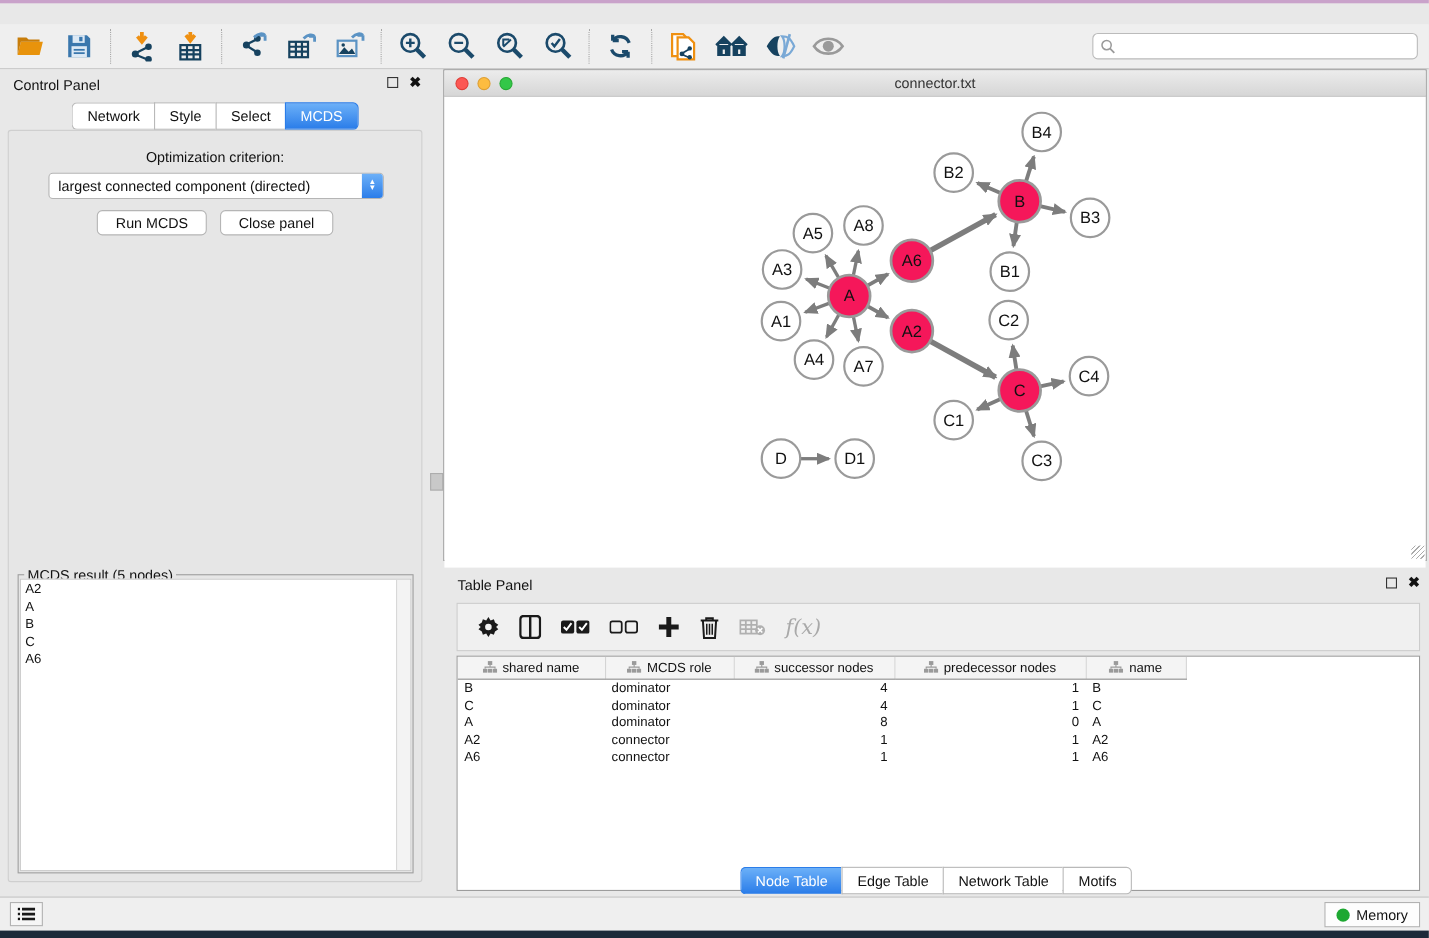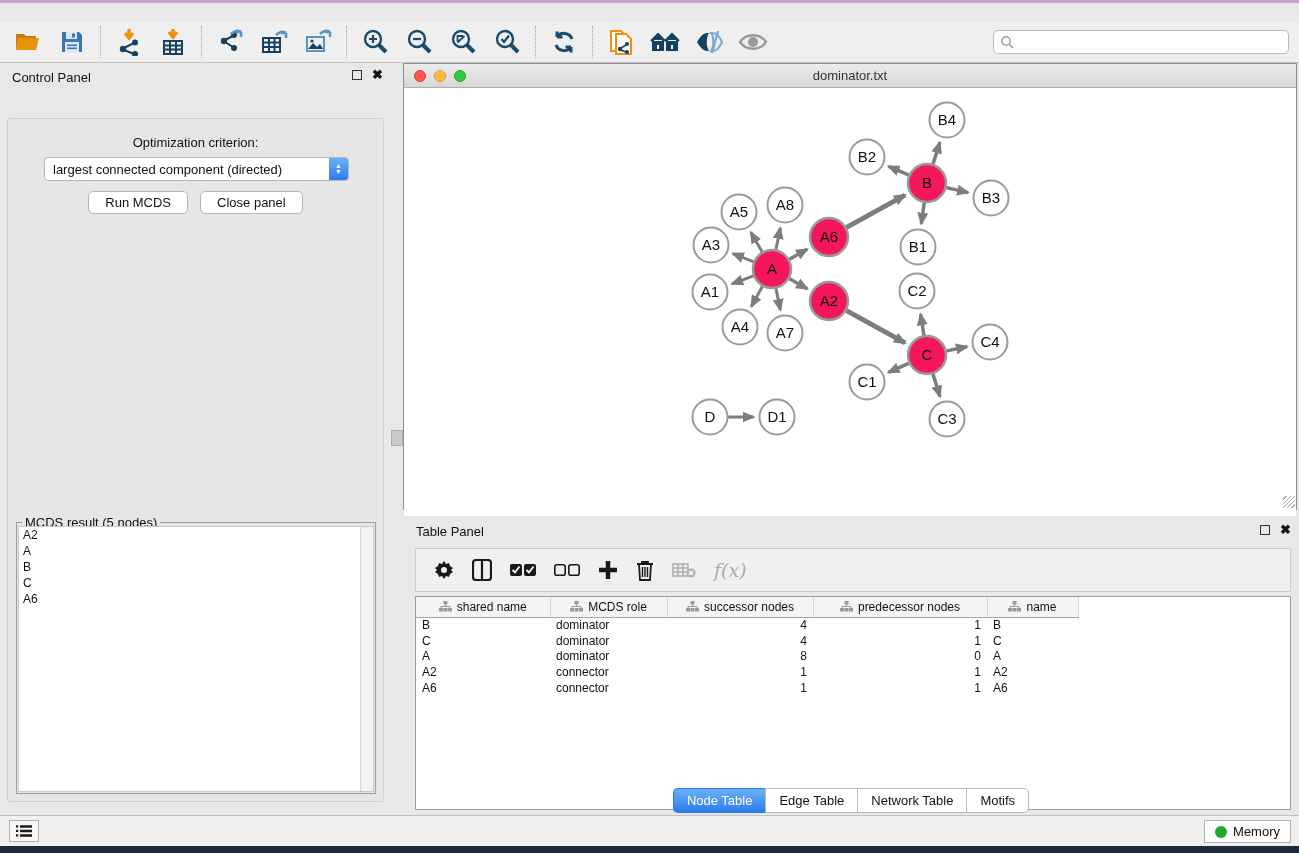--- a/index.html
+++ b/index.html
@@ -256,20 +256,28 @@
   </div>
 
   <div id="control-panel">
     <div id="cp-header">
       <span class="cp-title">Control Panel</span>
       <span class="panel-icons">
         <span class="float-icon"></span>
         <span class="close-icon">✖</span>
       </span>
     </div>
+    <div id="cp-tabs">
+      <div class="seg" id="cp-tab-seg">
+          <div class="seg-btn">Network</div>
+          <div class="seg-btn">Style</div>
+          <div class="seg-btn">Select</div>
+          <div class="seg-btn active">MCDS</div>
+        </div>
+    </div>
     <div id="cp-body">
       <div id="opt-label">Optimization criterion:</div>
       <div id="cp-buttons">
         <button class="btn">Run MCDS</button>
         <button class="btn">Close panel</button>
       </div>
       <div id="opt-select">
         <span class="sel-text">largest connected component (directed)</span>
         <span class="sel-stepper">
             <span class="chev">▲</span>
@@ -294,21 +302,21 @@
 
   <div id="divider-nub"></div>
 
   <div id="net-window">
     <div id="net-titlebar">
       <div class="tl-dots">
         <span class="tl-dot tl-red"></span>
         <span class="tl-dot tl-yellow"></span>
         <span class="tl-dot tl-green"></span>
       </div>
-      <div class="title">dominator.txt</div>
+      <div class="title">connector.txt</div>
     </div>
     <div id="net-canvas">
       <svg id="net-svg" width="892" height="421" viewBox="0 0 892 421">
           <defs>
             <marker id="arrow" markerUnits="userSpaceOnUse" markerWidth="13" markerHeight="11" refX="11" refY="5.5" orient="auto">
               <path d="M0,0 L13,5.5 L0,11 Z" fill="#7d7d7d"></path>
             </marker>
           </defs>
           <line x1="358.48031085970763" y1="164.5569005758586" x2="346.77435235773004" y2="144.33751770880647" stroke="#7d7d7d" stroke-width="3" marker-end="url(#arrow)"></line>
           <line x1="371.782138561512" y1="162.38024092794097" x2="376.32209177918253" y2="140.02970201017826" stroke="#7d7d7d" stroke-width="3" marker-end="url(#arrow)"></line>

